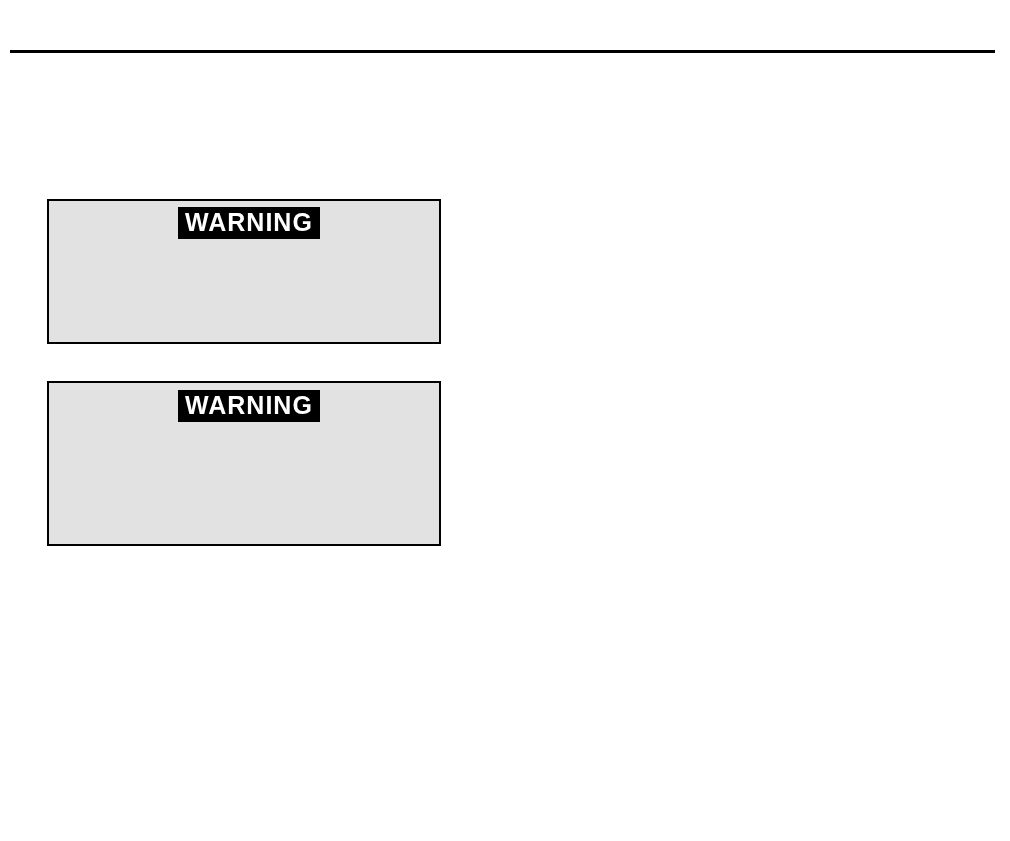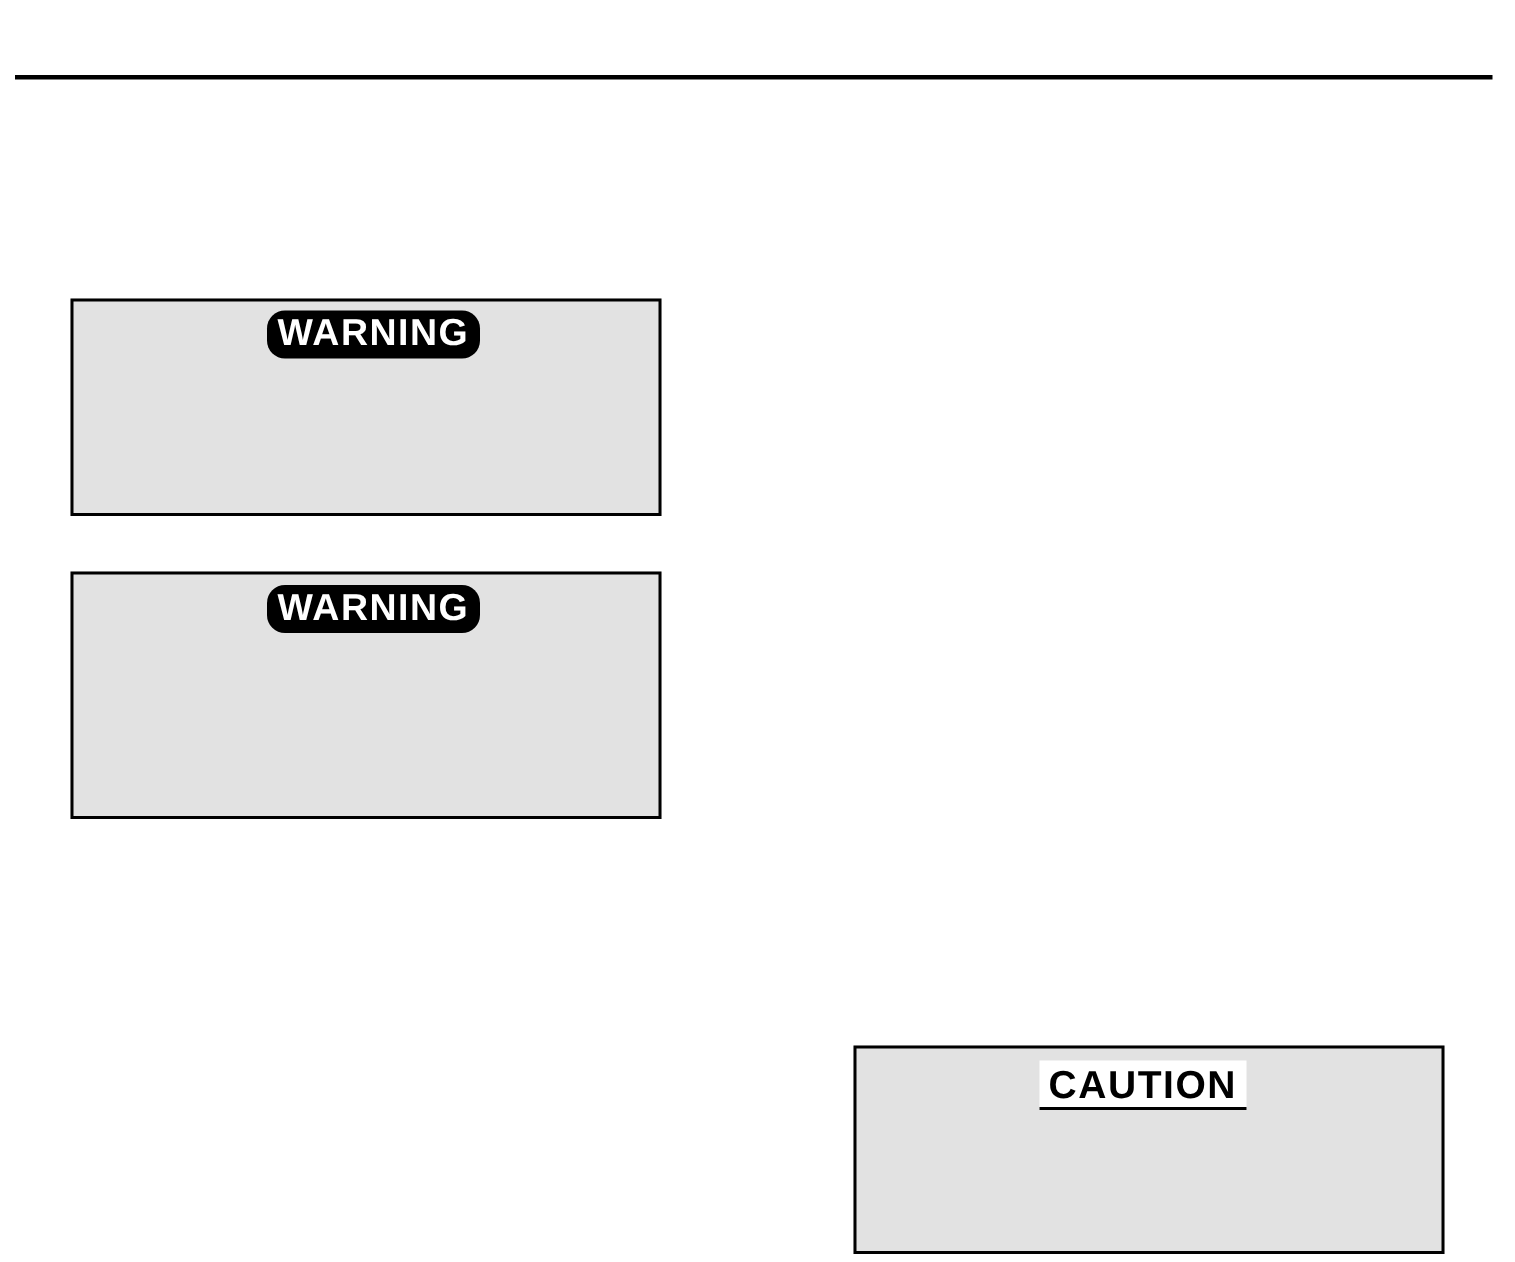--- a/index.html
+++ b/index.html
@@ -55,21 +55,20 @@
     display: inline-block;
     background: #000000;
     color: #ffffff;
     font-weight: bold;
     letter-spacing: 0.04em;
     line-height: 1;
     white-space: nowrap;
     font-size: 25px;
     padding: 3px 7px 4px 7px;
     text-align: center;
-    border-radius: 12px;
   }
 
   
   .banner-caution {
     position: absolute;
     display: inline-block;
     background: #ffffff;
     color: #000000;
     font-weight: bold;
     letter-spacing: 0.04em;
@@ -103,18 +102,14 @@
   <div class="notice-box" id="notice-warning-1">
     <div class="banner-warning" id="banner-warning-1">WARNING</div>
     <div class="notice-body"></div>
   </div>
 
   <div class="notice-box" id="notice-warning-2">
     <div class="banner-warning" id="banner-warning-2">WARNING</div>
     <div class="notice-body"></div>
   </div>
 
-  <div class="notice-box" id="notice-caution-1">
-    <div class="banner-caution" id="banner-caution-1">CAUTION</div>
-    <div class="notice-body"></div>
-  </div>
 
 </div>
 
 </body></html>

